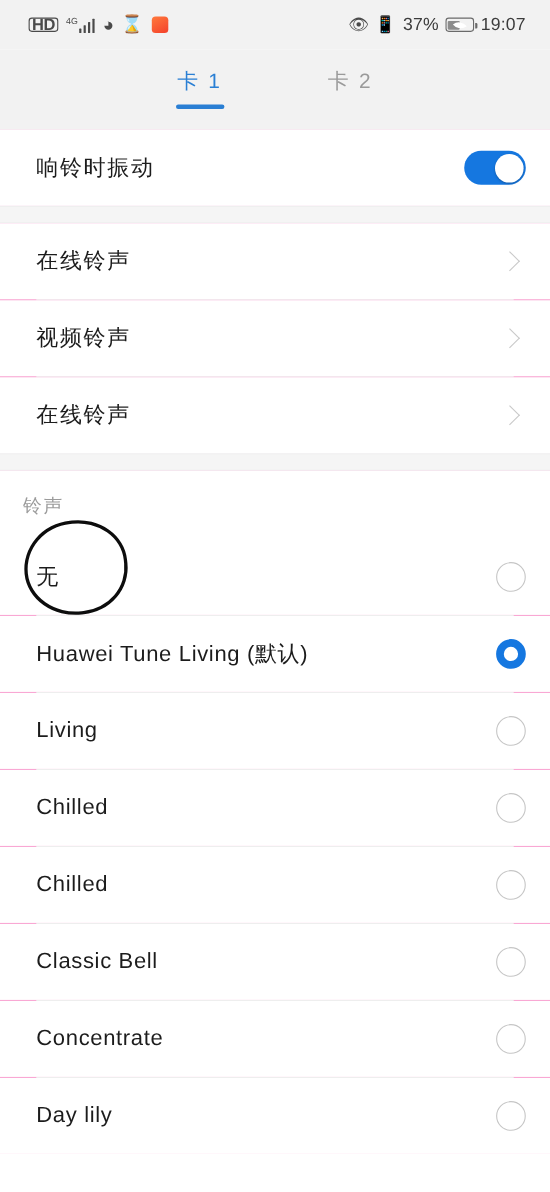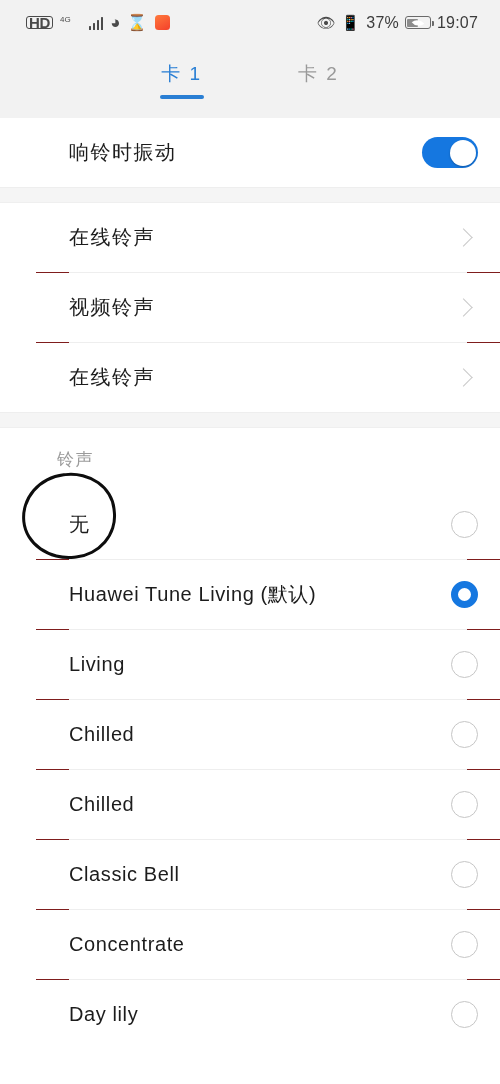--- a/index.html
+++ b/index.html
@@ -18,21 +18,21 @@
     display:flex; align-items:center; justify-content:space-between;
     padding:0 22px 0 26px;
   }
   .sb-left{ display:flex; align-items:center; gap:7px; }
   .sb-right{ display:flex; align-items:center; gap:6px; }
   .hd-badge{
     border:1.6px solid #4a4a4a; border-radius:3px;
     font-size:15px; font-weight:bold; color:#4a4a4a;
     padding:0px 2px; line-height:11px; letter-spacing:-0.3px;
   }
-  .net-wrap{ display:flex; align-items:flex-end; gap:18px; }
+  .net-wrap{ display:flex; align-items:flex-end; gap:1px; }
   .net-g{ font-size:8px; color:#4a4a4a; line-height:8px; margin-bottom:6px; }
   .bars{ display:flex; align-items:flex-end; gap:1.4px; height:14px; }
   .bars i{ display:block; width:2.6px; background:#4a4a4a; border-radius:0.5px; }
   .bars i:nth-child(1){height:4px;} .bars i:nth-child(2){height:7px;}
   .bars i:nth-child(3){height:10px;} .bars i:nth-child(4){height:13px;}
   .glyph{ color:#4a4a4a; line-height:1; }
   .appicon{
     width:15px;height:15px;border-radius:3.5px;
     background:linear-gradient(150deg,#ff7a3d,#f4402a);
   }
@@ -77,21 +77,21 @@
   }
   .tab{ position:relative; font-size:19px; letter-spacing:2px; padding-bottom:12px; cursor:pointer; }
   .tab.active{ color:#2a7fd4; }
   .tab.inactive{ color:#9a9a9a; }
   .tab.active:after{
     content:""; position:absolute; left:50%; transform:translateX(-50%);
     bottom:0; width:44px; height:3.5px; background:#2a7fd4; border-radius:2px;
   }
 
   
-  .section{ background:#7f1d1d;margin-left:36px; }
+  .section{ background:#f9a8d4; }
   .gap{ height:16px; background:#f5f5f5; border-top:1px solid #eeeeee; border-bottom:1px solid #efefef; }
 
   .row{
     position:relative; height:69px; display:flex; align-items:center;
     padding:0 22px 0 33px; background:#fff; cursor:pointer;
   }
   .row .label{ font-size:20px; color:#1c1c1c; letter-spacing:0.6px; flex:1; }
   .row .label.cn{ letter-spacing:1.5px; }
   .divider{ height:1px; background:#eeeeee; margin:0 33px 0 33px; }
 

